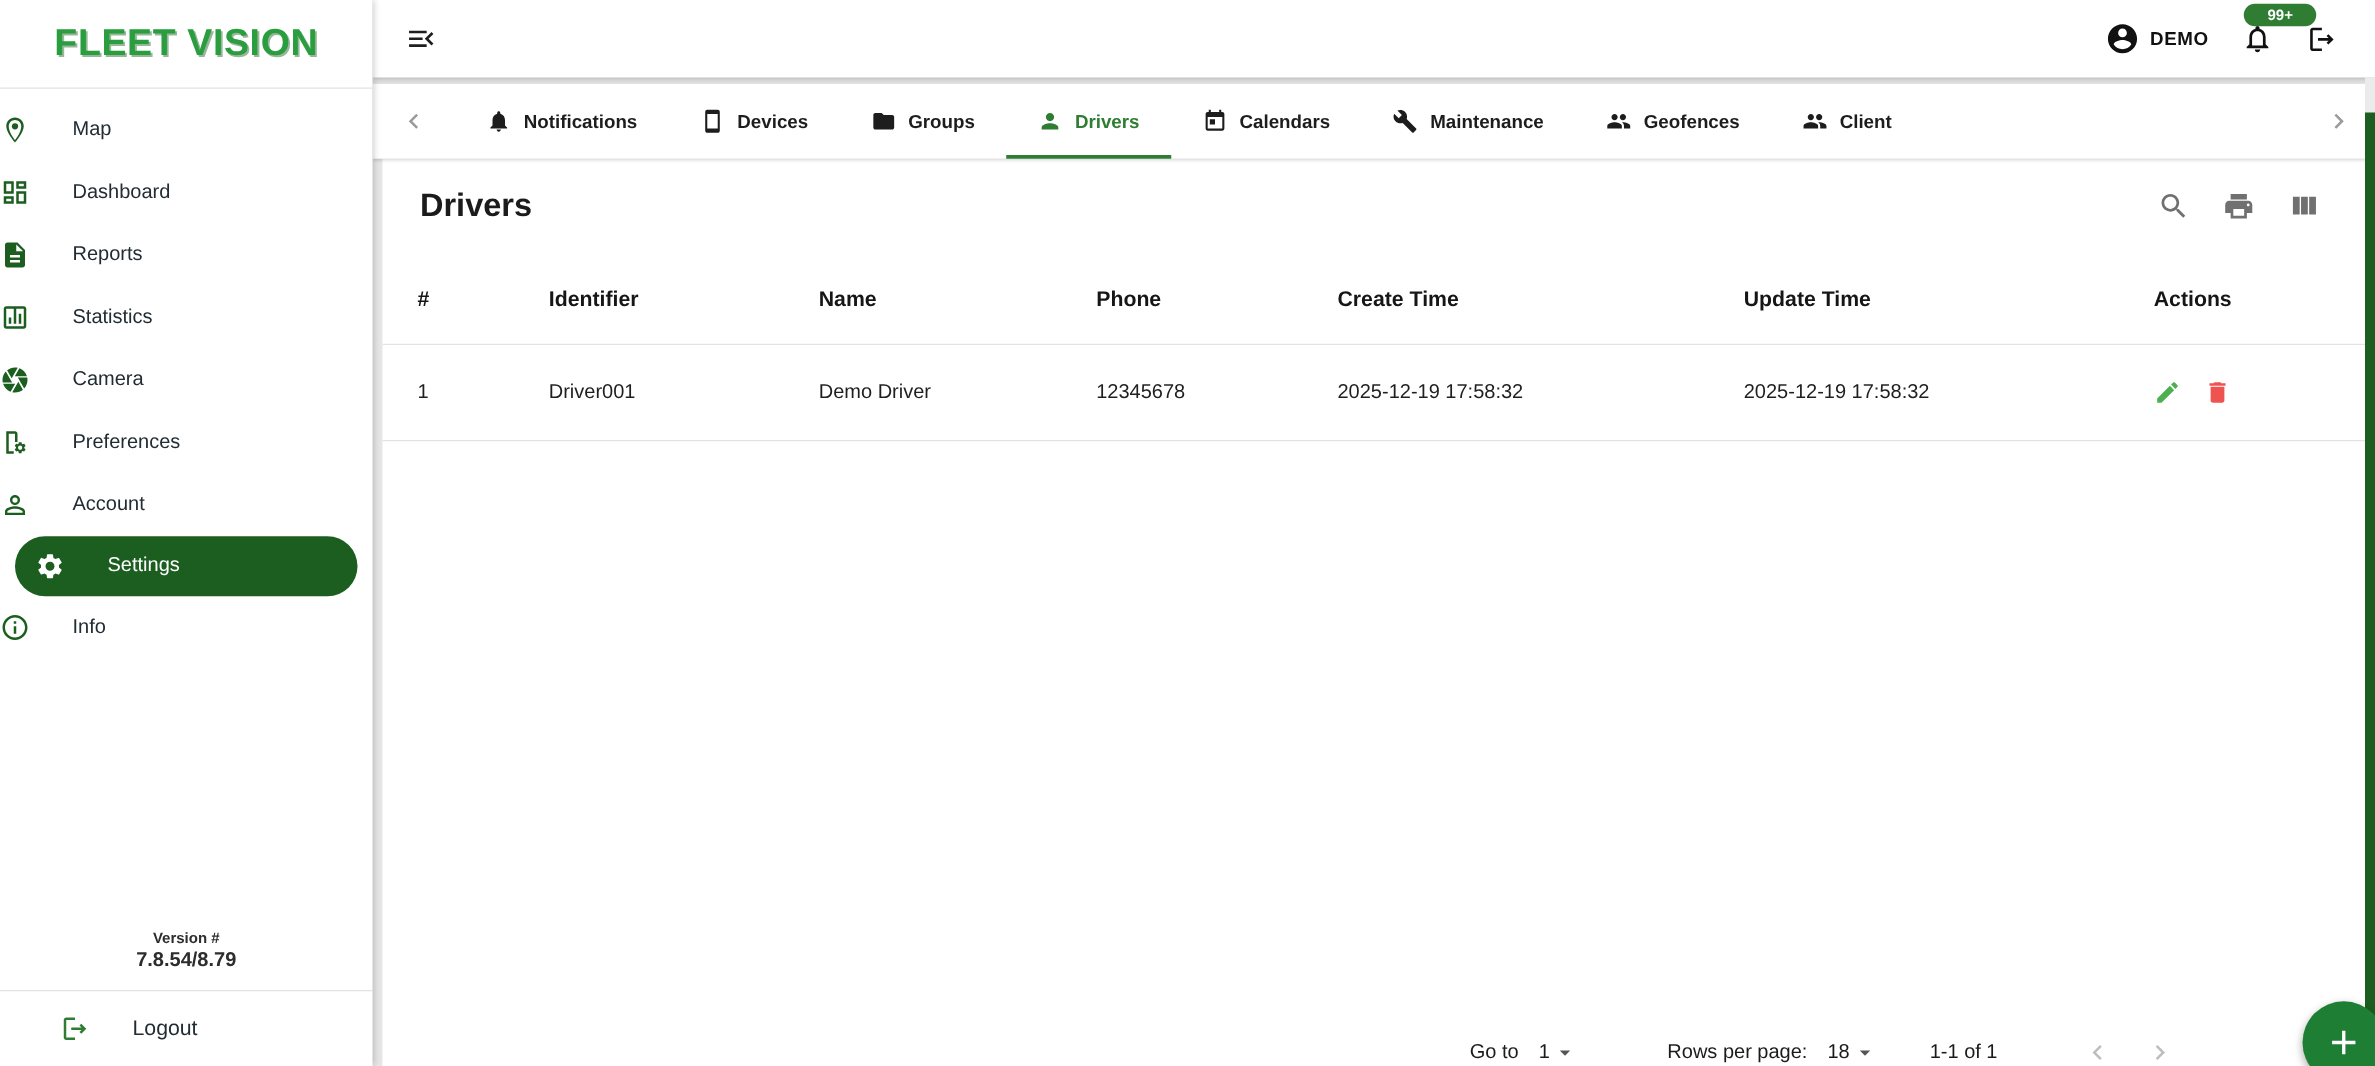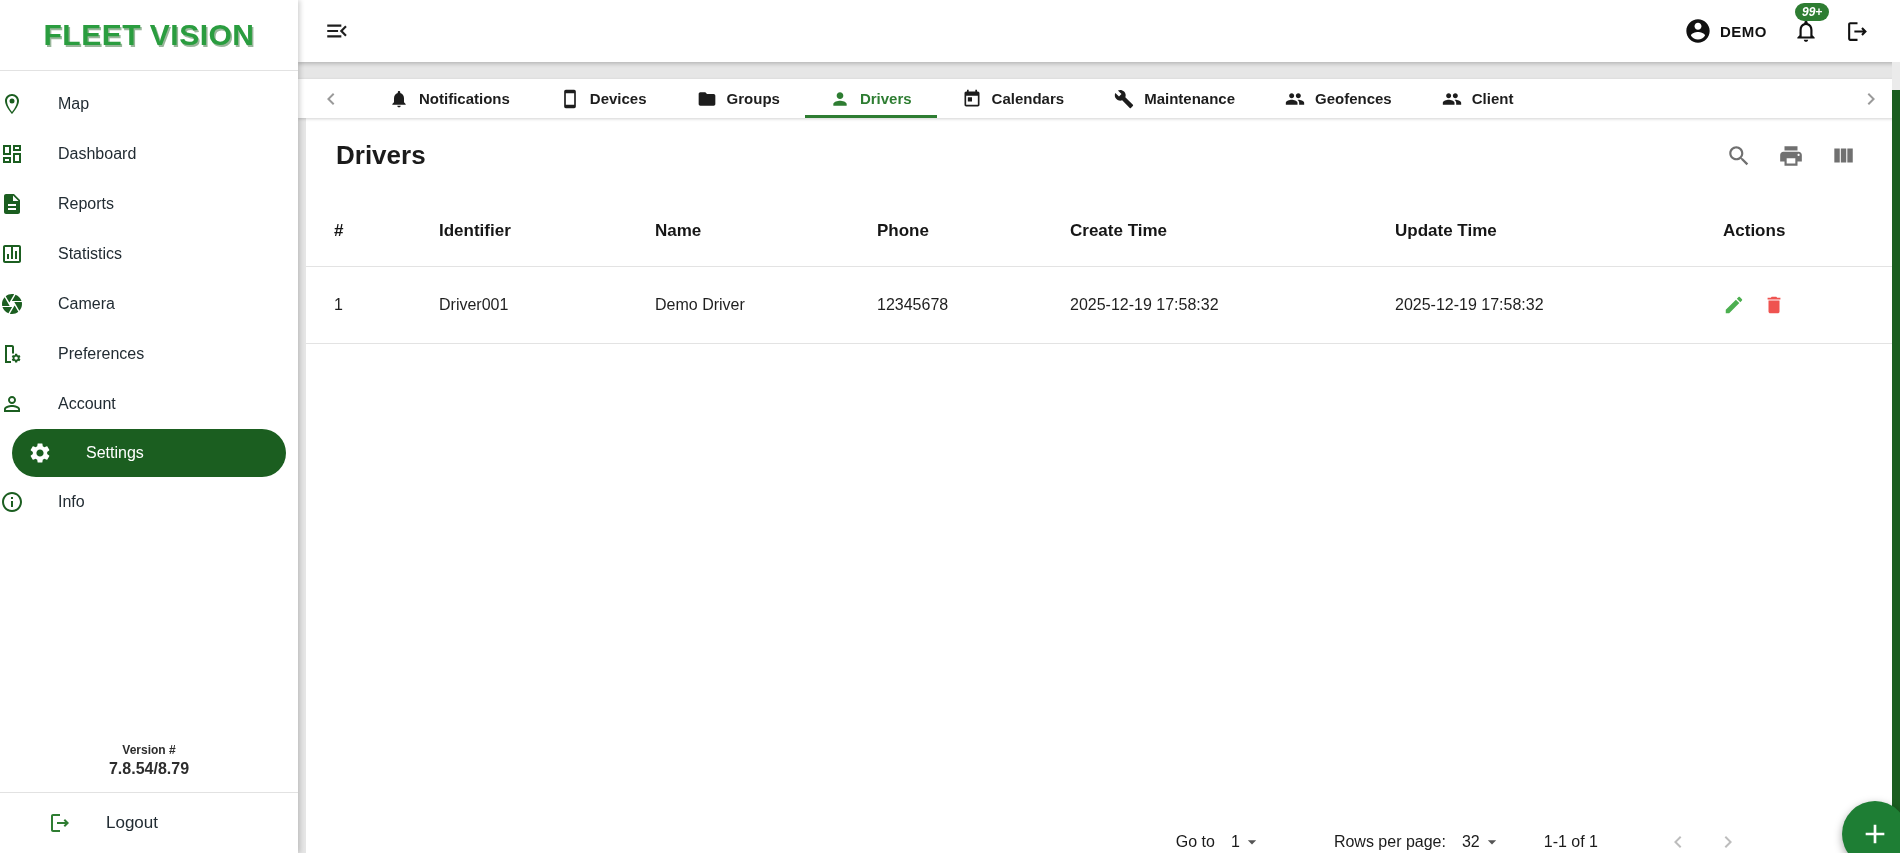--- a/index.html
+++ b/index.html
@@ -60,28 +60,28 @@
   .menu-toggle svg { width:26px; height:26px; fill:#1f1f1f; }
   .topbar-right { display:flex; align-items:center; gap:26px; }
   .user-chip { display:flex; align-items:center; gap:8px; cursor:pointer; }
   .user-chip svg { width:28px; height:28px; fill:#111; }
   .user-name { font-size:15px; font-weight:bold; letter-spacing:.5px; color:#111; }
   .bell-wrap { position:relative; cursor:pointer; }
   .bell-wrap svg { width:26px; height:26px; fill:#111; }
   .badge {
     position:absolute; top:-15px; left:2px;
     background:#2e7d32; color:#fff; font-size:12px; font-weight:bold;
-    padding:2px 7px; border-radius:10px; white-space:nowrap;font-style:italic;
+    padding:2px 19px; border-radius:10px; white-space:nowrap;
   }
   .exit-btn { cursor:pointer; }
   .exit-btn svg { width:25px; height:25px; fill:#111; }
 
   
   .tabbar {
-    margin-top:17px; height:39px; background:#fff;
+    margin-top:5px; height:60px; background:#fff;
     display:flex; align-items:stretch; padding:0 10px 0 14px;
     box-shadow:0 1px 3px rgba(0,0,0,.18); position:relative; z-index:4;
   }
   .tab-scroll { width:38px; display:flex; align-items:center; justify-content:center; cursor:pointer; }
   .tab-scroll svg { width:24px; height:24px; fill:#9a9a9a; }
   .tab-scroll.right { margin-left:auto; }
   .tabs { display:flex; margin-left:14px; }
   .tab {
     display:flex; align-items:center; gap:10px; padding:0 25px;
     font-size:15px; font-weight:bold; color:#1d1d1d;
@@ -428,21 +428,21 @@
           <span>1</span>
           <span>
               <svg viewBox="0 0 24 24">
                 <path d="M7 10l5 5 5-5z"></path>
               </svg>
             </span>
         </span>
         <span class="gap-lg"></span>
         <span class="pg-label">Rows per page:</span>
         <span class="pg-select">
-          <span>32</span>
+          <span>18</span>
           <span>
               <svg viewBox="0 0 24 24">
                 <path d="M7 10l5 5 5-5z"></path>
               </svg>
             </span>
         </span>
         <span class="gap-md"></span>
         <span>1-1 of 1</span>
         <span class="gap-md"></span>
         <span class="pg-chev">

